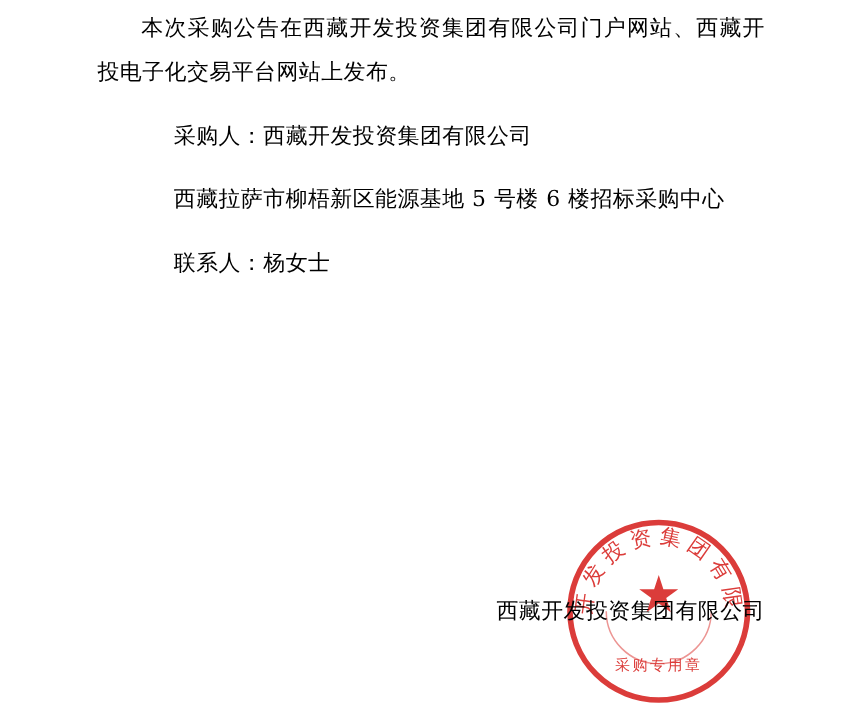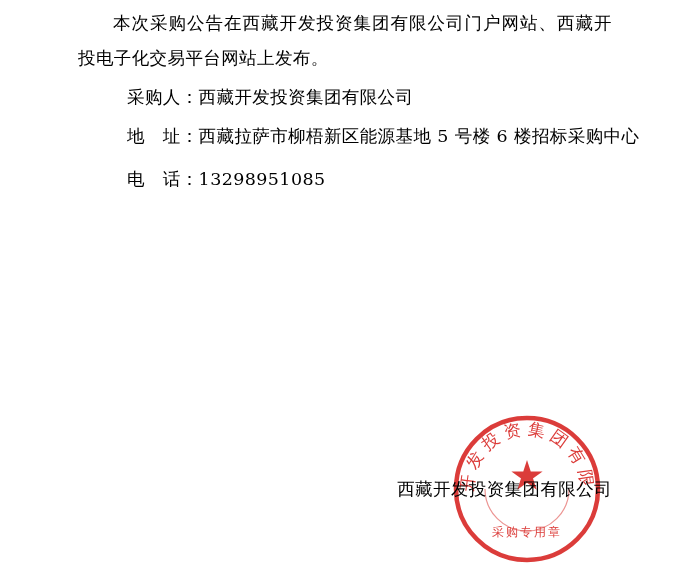--- a/index.html
+++ b/index.html
@@ -46,21 +46,21 @@
   }
 
   .contact-block {
     margin-top: 2px;
   }
 
   .contact-row {
     font-size: 17.5px;
     line-height: 35px;
     letter-spacing: 0.4px;
-    margin: 4px;
+    margin: 16px;
     padding-left: 45px;
     display: flex;
     align-items: baseline;
     text-align: center;
   }
 
   .contact-label {
     white-space: pre;
     flex: 0 0 auto;
   }
@@ -109,28 +109,25 @@
 
 
 
 
   <div class="contact-block">
     <div class="contact-row">
       <span class="contact-label">采购人：</span>
       <span class="contact-value">西藏开发投资集团有限公司</span>
     </div>
     <div class="contact-row">
-      <span class="contact-label">地　址：</span>
       <span class="contact-value">西藏拉萨市柳梧新区能源基地 5 号楼 6 楼招标采购中心</span>
     </div>
     <div class="contact-row">
-    </div>
-    <div class="contact-row">
-      <span class="contact-label">电　话：</span>
-      <span class="contact-value">13298951085</span>
+      <span class="contact-label">联系人：</span>
+      <span class="contact-value">杨女士</span>
     </div>
   </div>
 
   <div class="seal">
     <svg viewBox="0 0 150 150" xmlns="http://www.w3.org/2000/svg">
       <circle cx="75" cy="75" r="71" fill="none" stroke="#d7221f" stroke-width="4.5"></circle>
       <path id="sealTextPath" d="M 75,75 m -54,0 a 54,54 0 1,1 108,0" fill="none" stroke="none"></path>
       <text font-family="'DejaVu Serif','Liberation Serif',serif" font-size="17" fill="#d7221f" letter-spacing="5">
         <textPath href="#sealTextPath" startOffset="50%" text-anchor="middle">西藏开发投资集团有限公司</textPath>
       </text>

